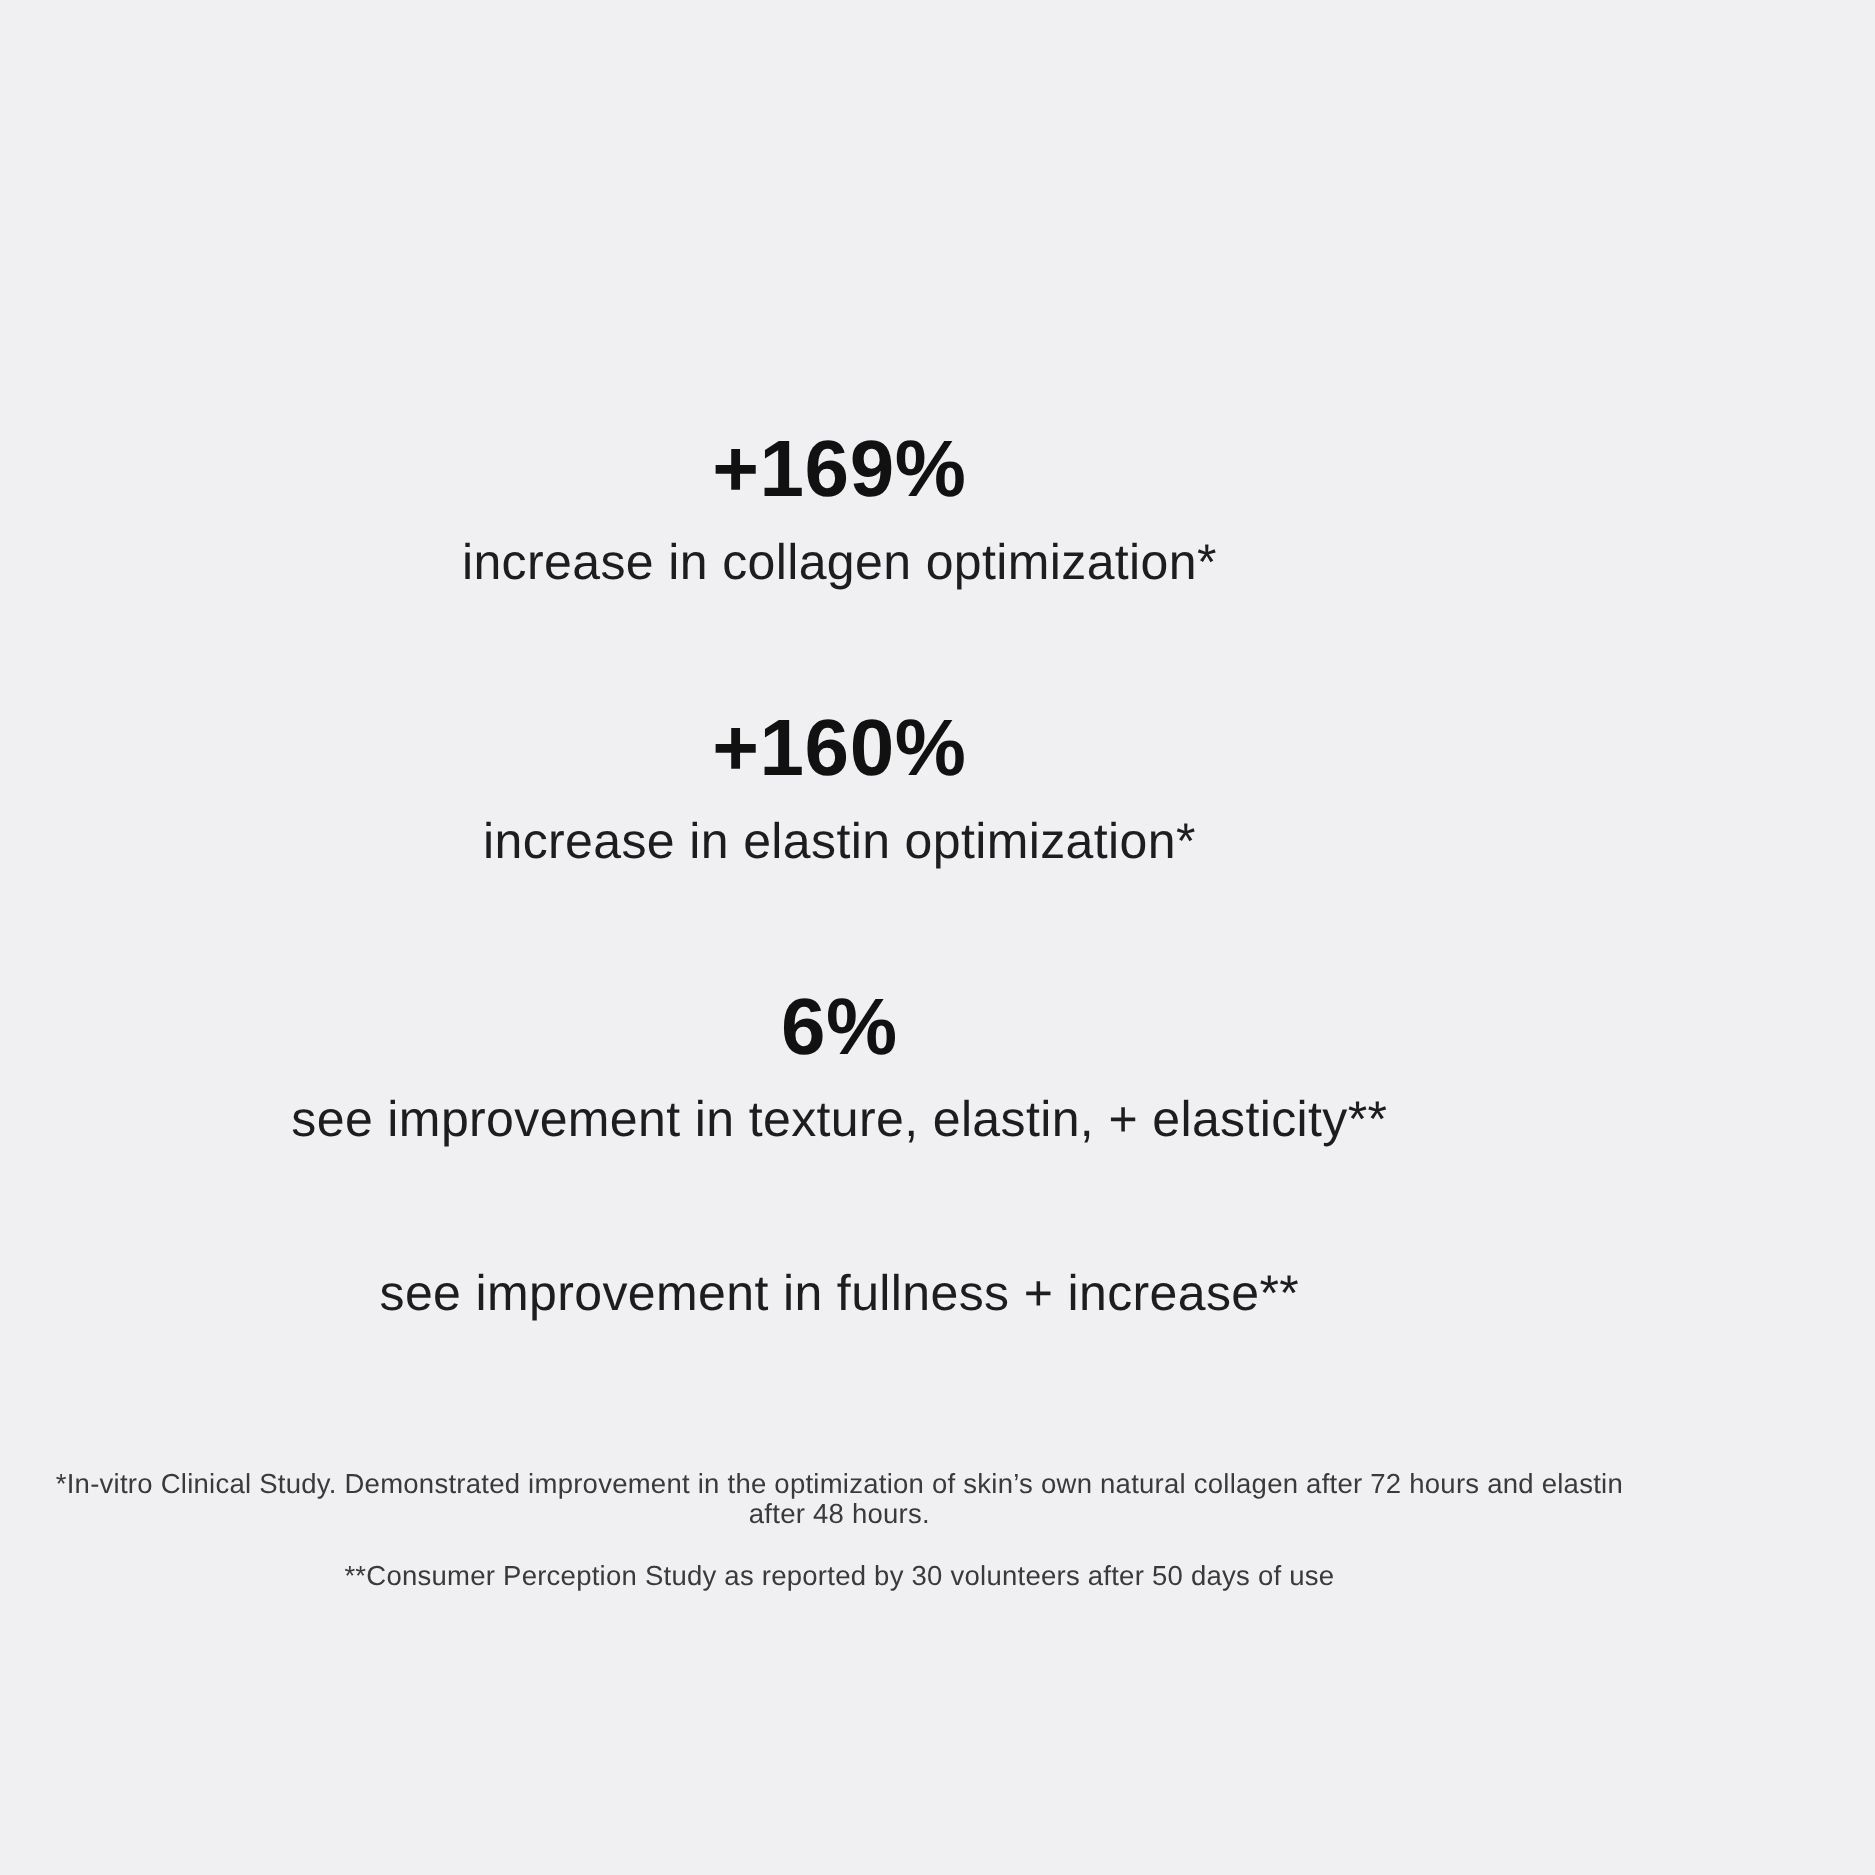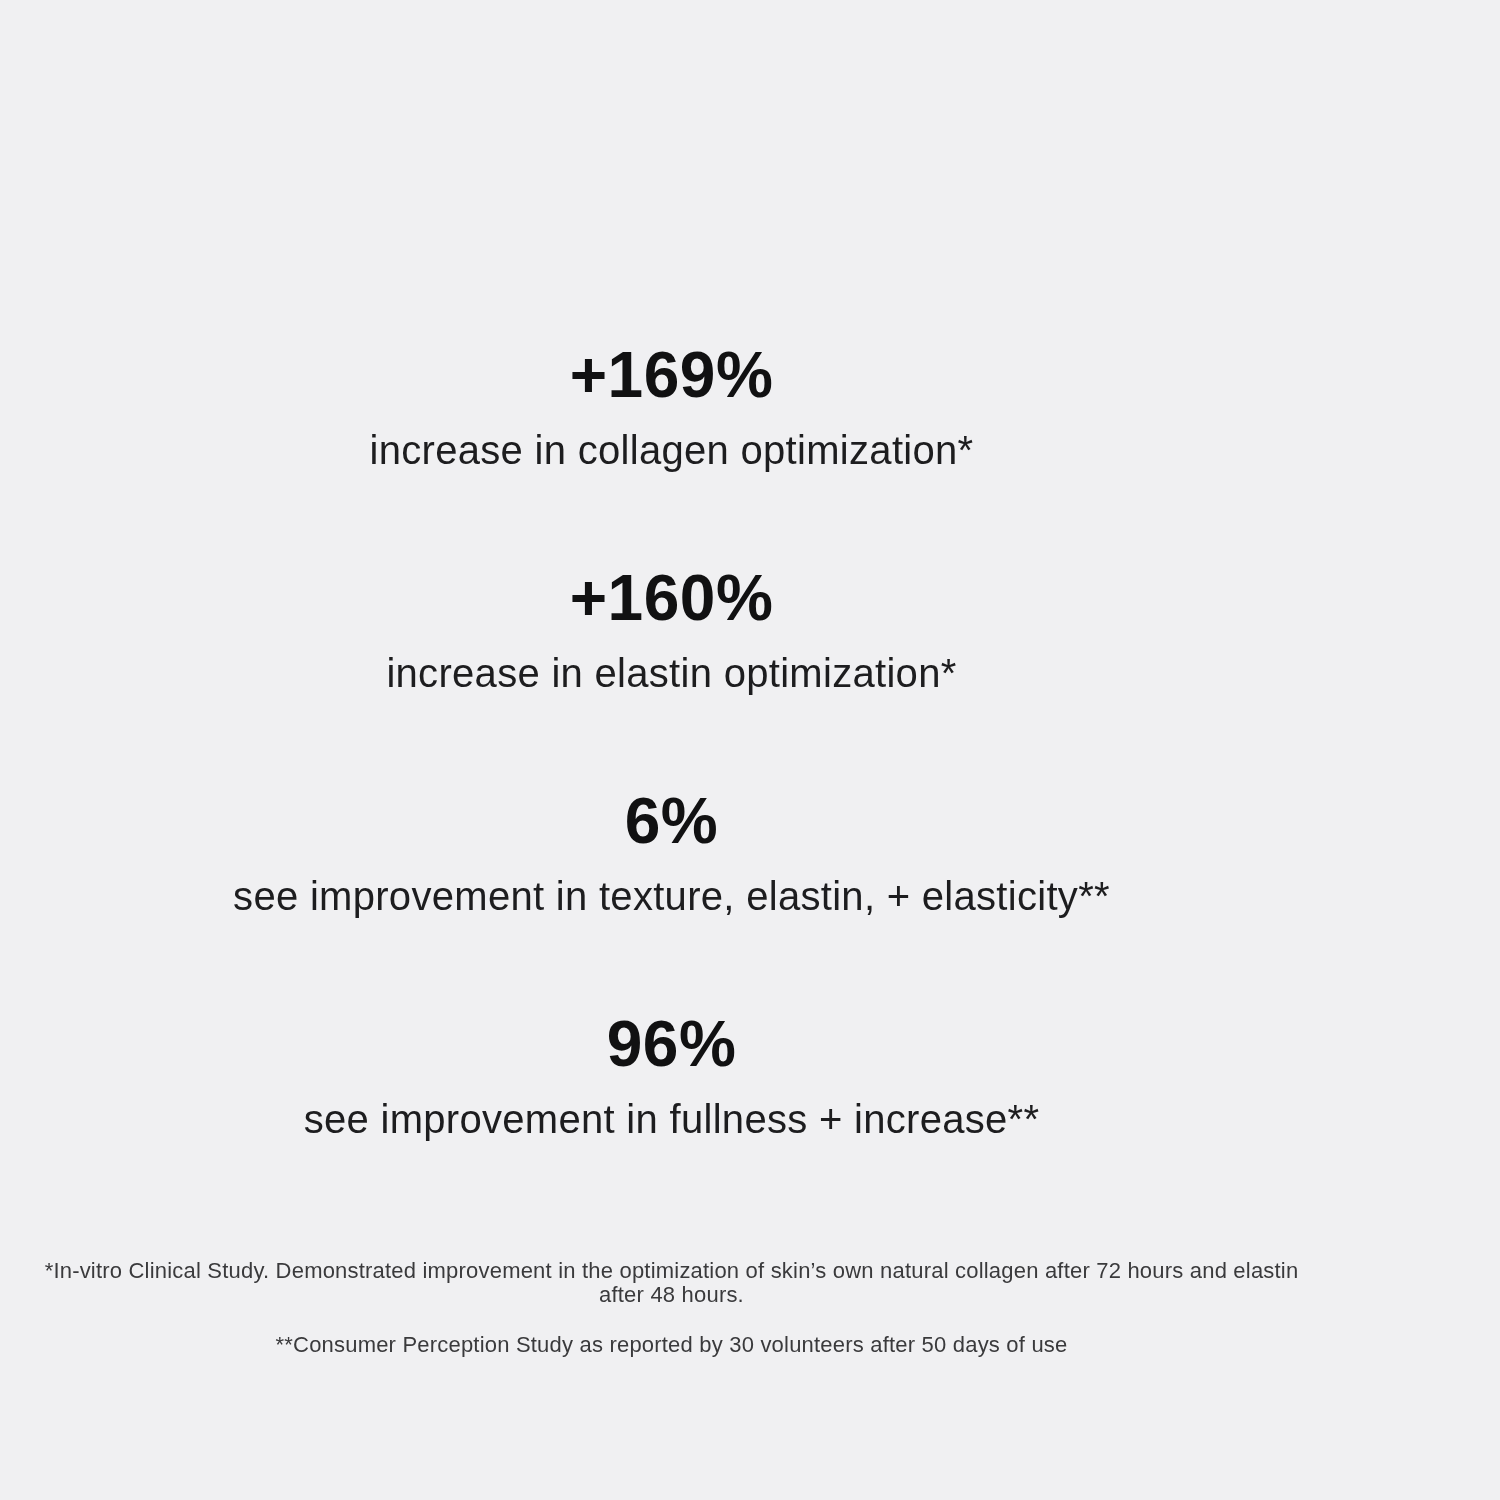--- a/index.html
+++ b/index.html
@@ -68,21 +68,20 @@
     <div class="stat-value">+160%</div>
     <div class="stat-label">increase in elastin optimization*</div>
   </section>
 
   <section class="stat">
     <div class="stat-value">6%</div>
     <div class="stat-label">see improvement in texture, elastin, + elasticity**</div>
   </section>
 
   <section class="stat">
-    <div class="stat-value">96%</div>
     <div class="stat-label">see improvement in fullness + increase**</div>
   </section>
 
   <footer class="footnotes">
     <p class="footnote">*In-vitro Clinical Study. Demonstrated improvement in the optimization of skin’s own natural collagen after 72 hours and elastin after 48 hours.</p>
     <p class="footnote">**Consumer Perception Study as reported by 30 volunteers after 50 days of use</p>
   </footer>
 
 </main>
 

